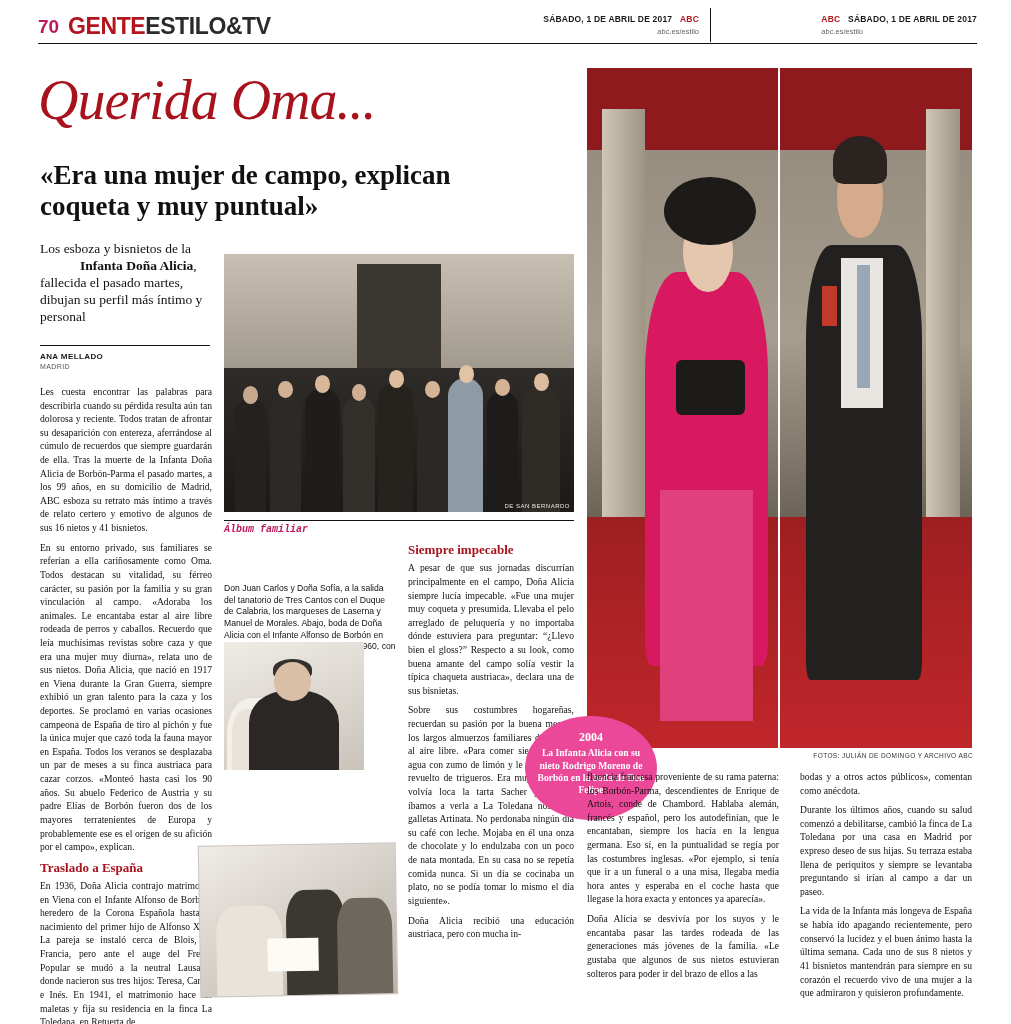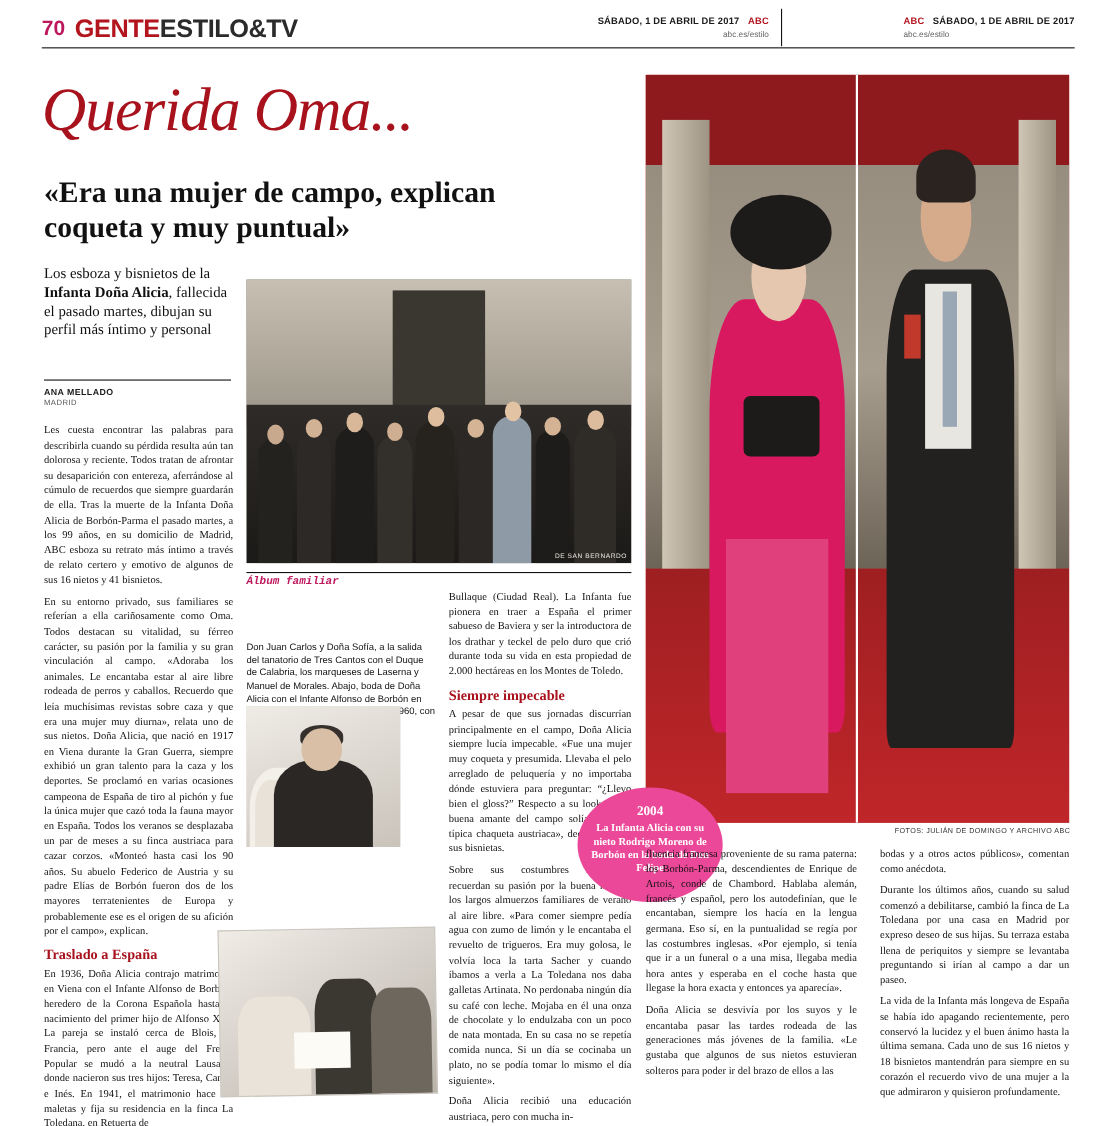--- a/index.html
+++ b/index.html
@@ -102,21 +102,21 @@
   }
   .standfirst {
     position: absolute;
     left: 40px; top: 240px;
     width: 170px;
     font-family: "Liberation Serif", serif;
     font-size: 13.5px;
     line-height: 1.26;
     color: #111;
   }
-  .standfirst b { font-weight: bold; }
+  .standfirst b { font-weight: bold; margin-left: 40px; }
 
   .byline {
     position: absolute;
     left: 40px; top: 352px;
     width: 170px;
   }
   .byline .nm {
     font-family: "Liberation Sans", sans-serif;
     font-size: 8px;
     font-weight: bold;
@@ -341,21 +341,20 @@
     <div class="credit" style="right:4px; bottom:3px; color:#e9e6e0;">DE SAN BERNARDO</div>
   </div>
 
   <div class="album-rule-top"></div>
   <div class="album-title">Álbum familiar</div>
   <div class="album-caption">Don Juan Carlos y Doña Sofía, a la salida del tanatorio de Tres Cantos con el Duque de Calabria, los marqueses de Laserna y Manuel de Morales. Abajo, boda de Doña Alicia con el Infante Alfonso de Borbón en 1936 y el matrimonio en Roma, en 1960, con Antonio Guerrero</div>
 
   <div class="col" id="col2" style="top:648px;"></div>
 
   <div class="col" id="col3">
-    <p class="first">Bullaque (Ciudad Real). La Infanta fue pionera en traer a España el primer sabueso de Baviera y ser la introductora de los drathar y teckel de pelo duro que crió durante toda su vida en esta propiedad de 2.000 hectáreas en los Montes de Toledo.</p>
     <div class="subhead">Siempre impecable</div>
     <p>A pesar de que sus jornadas discurrían principalmente en el campo, Doña Alicia siempre lucía impecable. «Fue una mujer muy coqueta y presumida. Llevaba el pelo arreglado de peluquería y no importaba dónde estuviera para preguntar: “¿Llevo bien el gloss?” Respecto a su look, como buena amante del campo solía vestir la típica chaqueta austriaca», declara una de sus bisnietas.</p>
     <p>Sobre sus costumbres hogareñas, recuerdan su pasión por la buena mesa y los largos almuerzos familiares de verano al aire libre. «Para comer siempre pedía agua con zumo de limón y le encantaba el revuelto de trigueros. Era muy golosa, le volvía loca la tarta Sacher y cuando íbamos a verla a La Toledana nos daba galletas Artinata. No perdonaba ningún día su café con leche. Mojaba en él una onza de chocolate y lo endulzaba con un poco de nata montada. En su casa no se repetía comida nunca. Si un día se cocinaba un plato, no se podía tomar lo mismo el día siguiente».</p>
     <p>Doña Alicia recibió una educación austriaca, pero con mucha in-</p>
   </div>
 
   <div class="photo" id="photo-portrait">
     <div class="bg"></div>
     <div class="veil"></div>
     <div class="bride"></div>
@@ -400,16 +399,16 @@
   </div>
 
   <div class="col" id="col4">
     <p class="first">fluencia francesa proveniente de su rama paterna: los Borbón-Parma, descendientes de Enrique de Artois, conde de Chambord. Hablaba alemán, francés y español, pero los autodefinían, que le encantaban, siempre los hacía en la lengua germana. Eso sí, en la puntualidad se regía por las costumbres inglesas. «Por ejemplo, si tenía que ir a un funeral o a una misa, llegaba media hora antes y esperaba en el coche hasta que llegase la hora exacta y entonces ya aparecía».</p>
     <p>Doña Alicia se desvivía por los suyos y le encantaba pasar las tardes rodeada de las generaciones más jóvenes de la familia. «Le gustaba que algunos de sus nietos estuvieran solteros para poder ir del brazo de ellos a las</p>
   </div>
 
   <div class="col" id="col5">
     <p class="first">bodas y a otros actos públicos», comentan como anécdota.</p>
     <p>Durante los últimos años, cuando su salud comenzó a debilitarse, cambió la finca de La Toledana por una casa en Madrid por expreso deseo de sus hijas. Su terraza estaba llena de periquitos y siempre se levantaba preguntando si irían al campo a dar un paseo.</p>
-    <p>La vida de la Infanta más longeva de España se había ido apagando recientemente, pero conservó la lucidez y el buen ánimo hasta la última semana. Cada uno de sus 16 nietos y 18 bisnietos mantendrán para siempre en su corazón el recuerdo vivo de una mujer a la que admiraron y quisieron profundamente.</p>
+    <p>La vida de la Infanta más longeva de España se había ido apagando recientemente, pero conservó la lucidez y el buen ánimo hasta la última semana. Cada uno de sus 8 nietos y 41 bisnietos mantendrán para siempre en su corazón el recuerdo vivo de una mujer a la que admiraron y quisieron profundamente.</p>
   </div>
 
 </div>
 
 </body></html>

